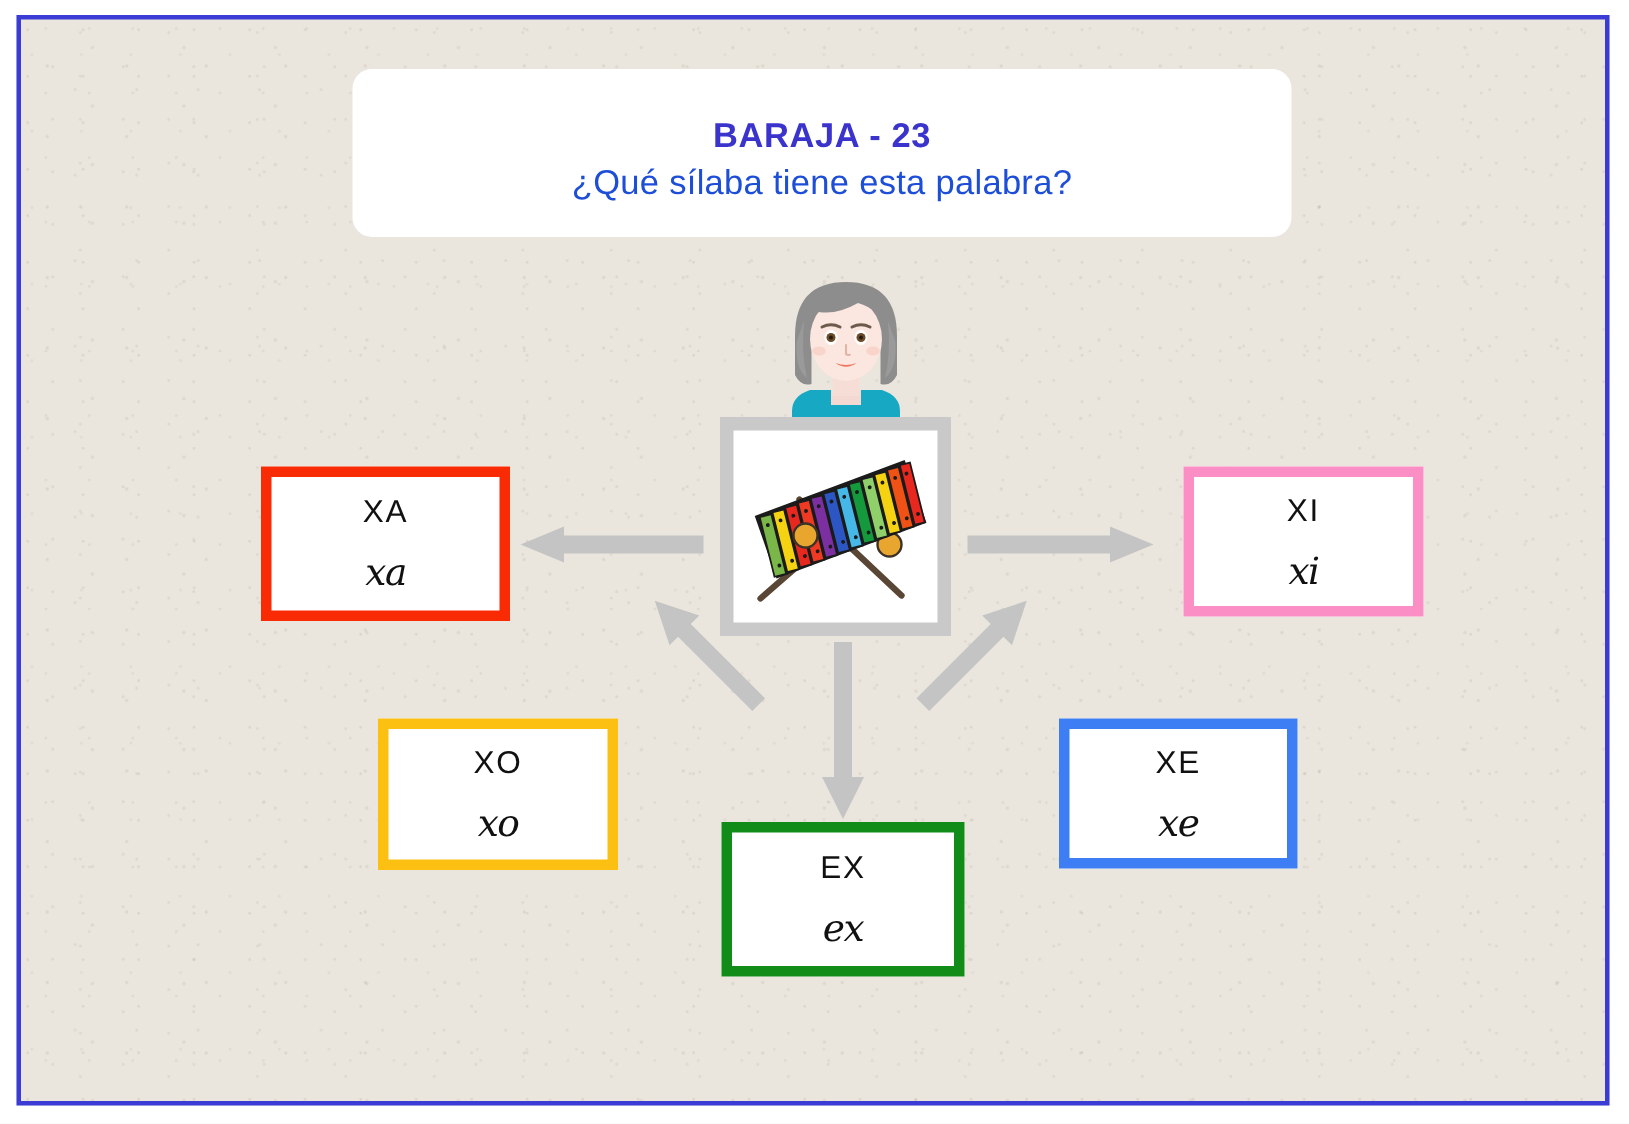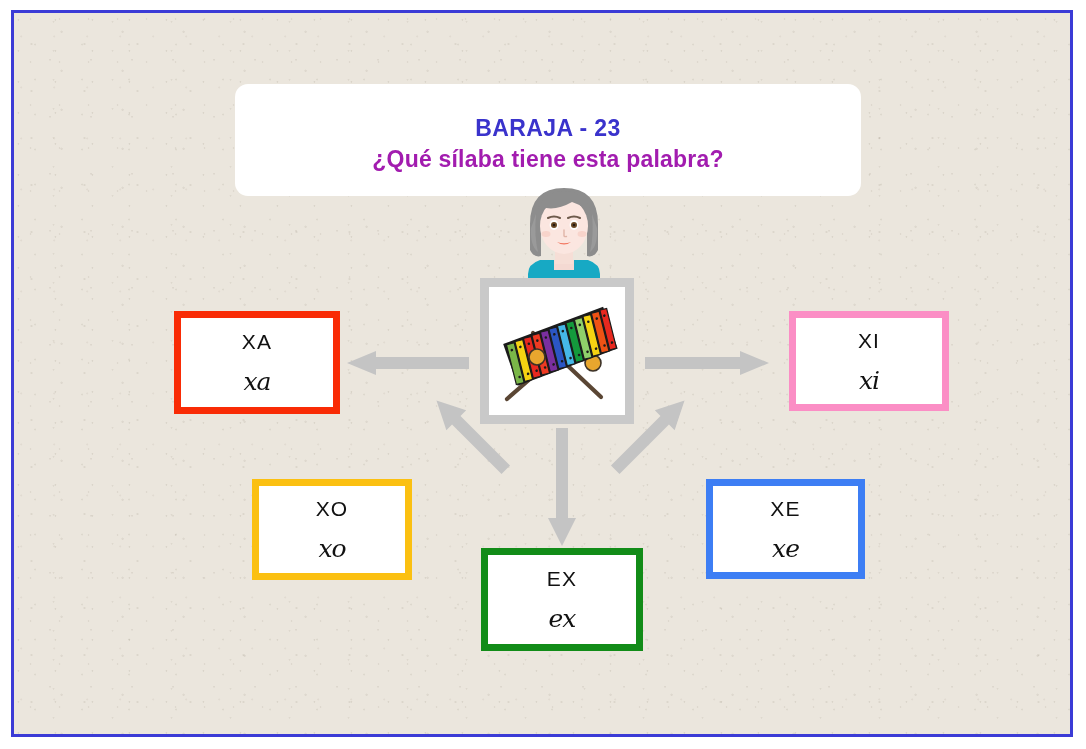--- a/index.html
+++ b/index.html
@@ -51,32 +51,31 @@
     width: 626px;
     height: 112px;
     background: #ffffff;
     border-radius: 13px;
     display: flex;
     flex-direction: column;
     align-items: center;
     justify-content: center;
     box-sizing: border-box;
     padding-top: 8px;
-    margin-top: 38px;
   }
   .title-line1 {
     color: #3a33cc;
     font-weight: bold;
     font-size: 23px;
     letter-spacing: 0.4px;
     line-height: 1.35;
   }
   .title-line2 {
-    color: #a21caf;
-    font-weight: bold;
+    color: #1d4ed8;
+    font-weight: normal;
     font-size: 23px;
     letter-spacing: 0.2px;
     line-height: 1.35;
   }
 
   
   .avatar {
     position: absolute;
     left: 494px;
     top: 161px;

